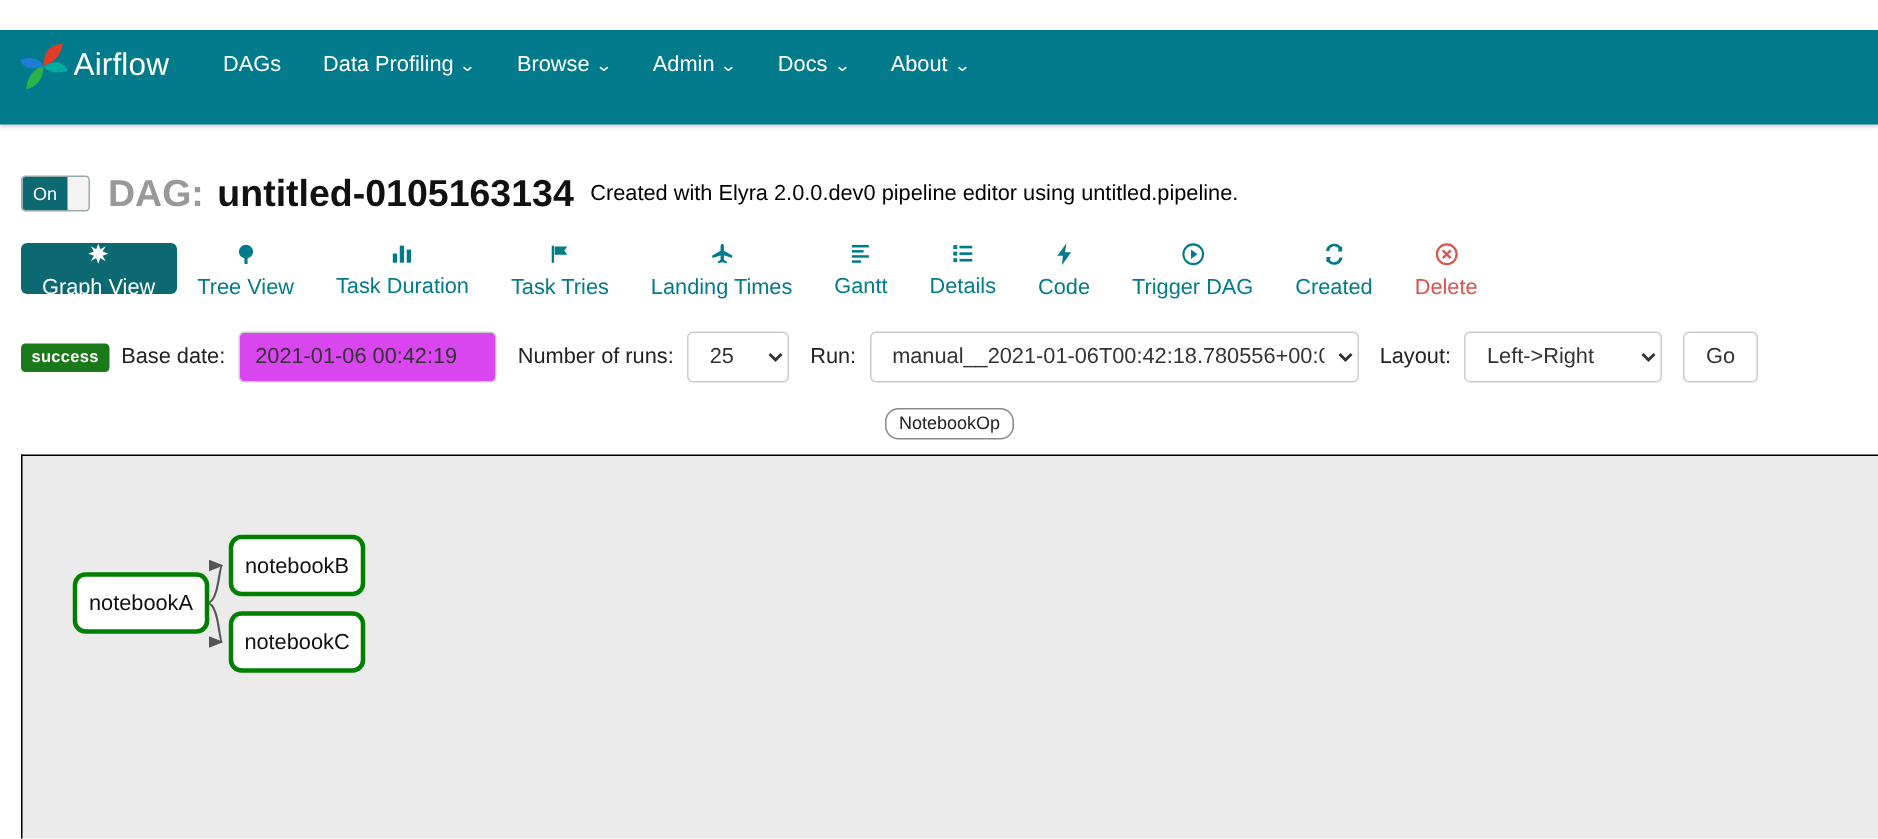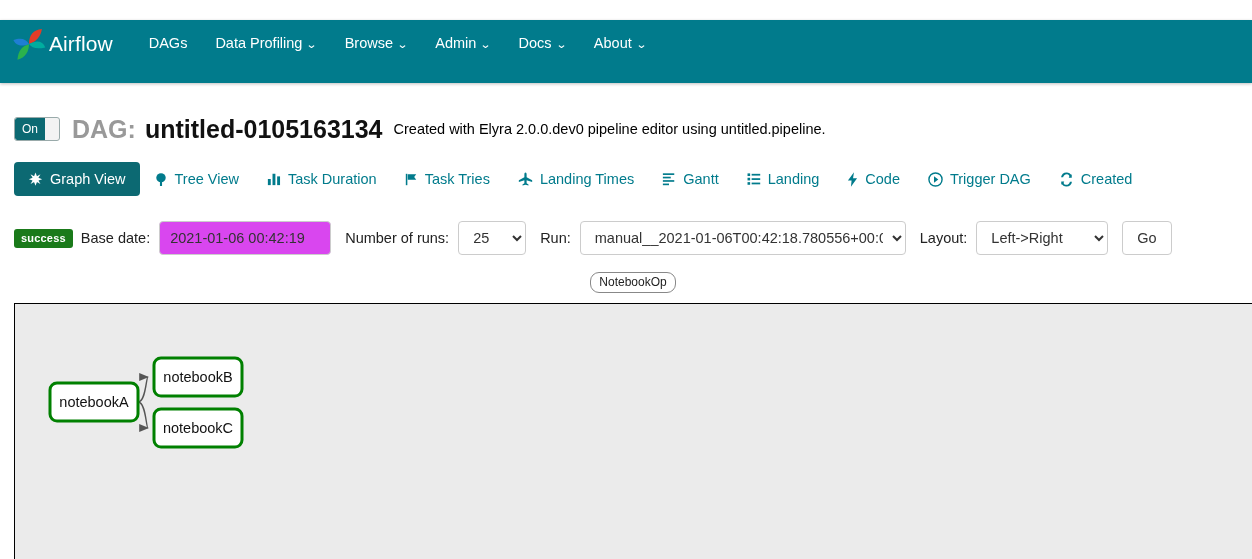--- a/index.html
+++ b/index.html
@@ -118,20 +118,21 @@
   .tab {
     display: flex;
     align-items: center;
     gap: 7px;
     padding: 0 14px;
     font-size: 14.5px;
     color: #017b8c;
     cursor: pointer;
     border-radius: 4px;
     white-space: nowrap;
+    flex-direction: column;
   }
   .tab.active {
     background: #0c6972;
     color: #fff;
   }
   .tab svg { display: block; flex: 0 0 auto; }
   .tab.delete { color: #d9534f; }
 
   
   .controls {
@@ -332,21 +333,21 @@
       <span style="display: flex;">
         <svg width="14" height="14" viewBox="0 0 16 16">
           <rect x="0.6" y="1.6" width="3" height="3" fill="currentColor"></rect>
           <rect x="5.3" y="2.1" width="9.8" height="2" fill="currentColor"></rect>
           <rect x="0.6" y="6.6" width="3" height="3" fill="currentColor"></rect>
           <rect x="5.3" y="7.1" width="9.8" height="2" fill="currentColor"></rect>
           <rect x="0.6" y="11.6" width="3" height="3" fill="currentColor"></rect>
           <rect x="5.3" y="12.1" width="9.8" height="2" fill="currentColor"></rect>
         </svg>
       </span>
-      <span>Landing</span>
+      <span>Details</span>
     </div>
     <div class="tab">
       <span style="display: flex;">
         <svg width="11" height="15" viewBox="0 0 12 16">
           <path fill="currentColor" d="M7.6 0L1 9h4l-.7 7L11 6.6H6.6z"></path>
         </svg>
       </span>
       <span>Code</span>
     </div>
     <div class="tab">
@@ -358,20 +359,29 @@
       </span>
       <span>Trigger DAG</span>
     </div>
     <div class="tab">
       <span style="display: flex;">
         <svg width="15" height="15" viewBox="0 0 16 16">
           <path fill="currentColor" d="M13.6 2.9V6L10.4 6c1.4-1.6.3-3.3-1.6-3.6C6.6 2.1 4.6 3.6 4.4 5.7H2.2C2.5 2.4 5.2 0.2 8.5.5c1.6.1 2.9.8 3.8 1.8zM2.4 13.1V10h3.2c-1.4 1.6-.3 3.3 1.6 3.6 2.2.3 4.2-1.2 4.4-3.3h2.2c-.3 3.3-3 5.5-6.3 5.2-1.6-.1-2.9-.8-3.8-1.8z"></path>
         </svg>
       </span>
       <span>Created</span>
+    </div>
+    <div class="tab delete">
+      <span style="display: flex;">
+        <svg width="15" height="15" viewBox="0 0 16 16">
+          <circle cx="8" cy="8" r="7" fill="none" stroke="currentColor" stroke-width="1.6"></circle>
+          <path d="M5.2 5.2l5.6 5.6M10.8 5.2l-5.6 5.6" stroke="currentColor" stroke-width="1.7" fill="none"></path>
+        </svg>
+      </span>
+      <span>Delete</span>
     </div>
   </div>
 
 <div class="controls">
   <span class="badge-success">success</span>
   <span class="ctl-label">Base date:</span>
   <input class="txtinput" style="width: 172px;" value="2021-01-06 00:42:19">
   <span class="ctl-label">Number of runs:</span>
   <select class="sel" style="width:68px;" id="num-runs-select"><option value="5">5</option><option value="25" selected="">25</option><option value="50">50</option><option value="100">100</option><option value="365">365</option></select>
   <span class="ctl-label">Run:</span>

